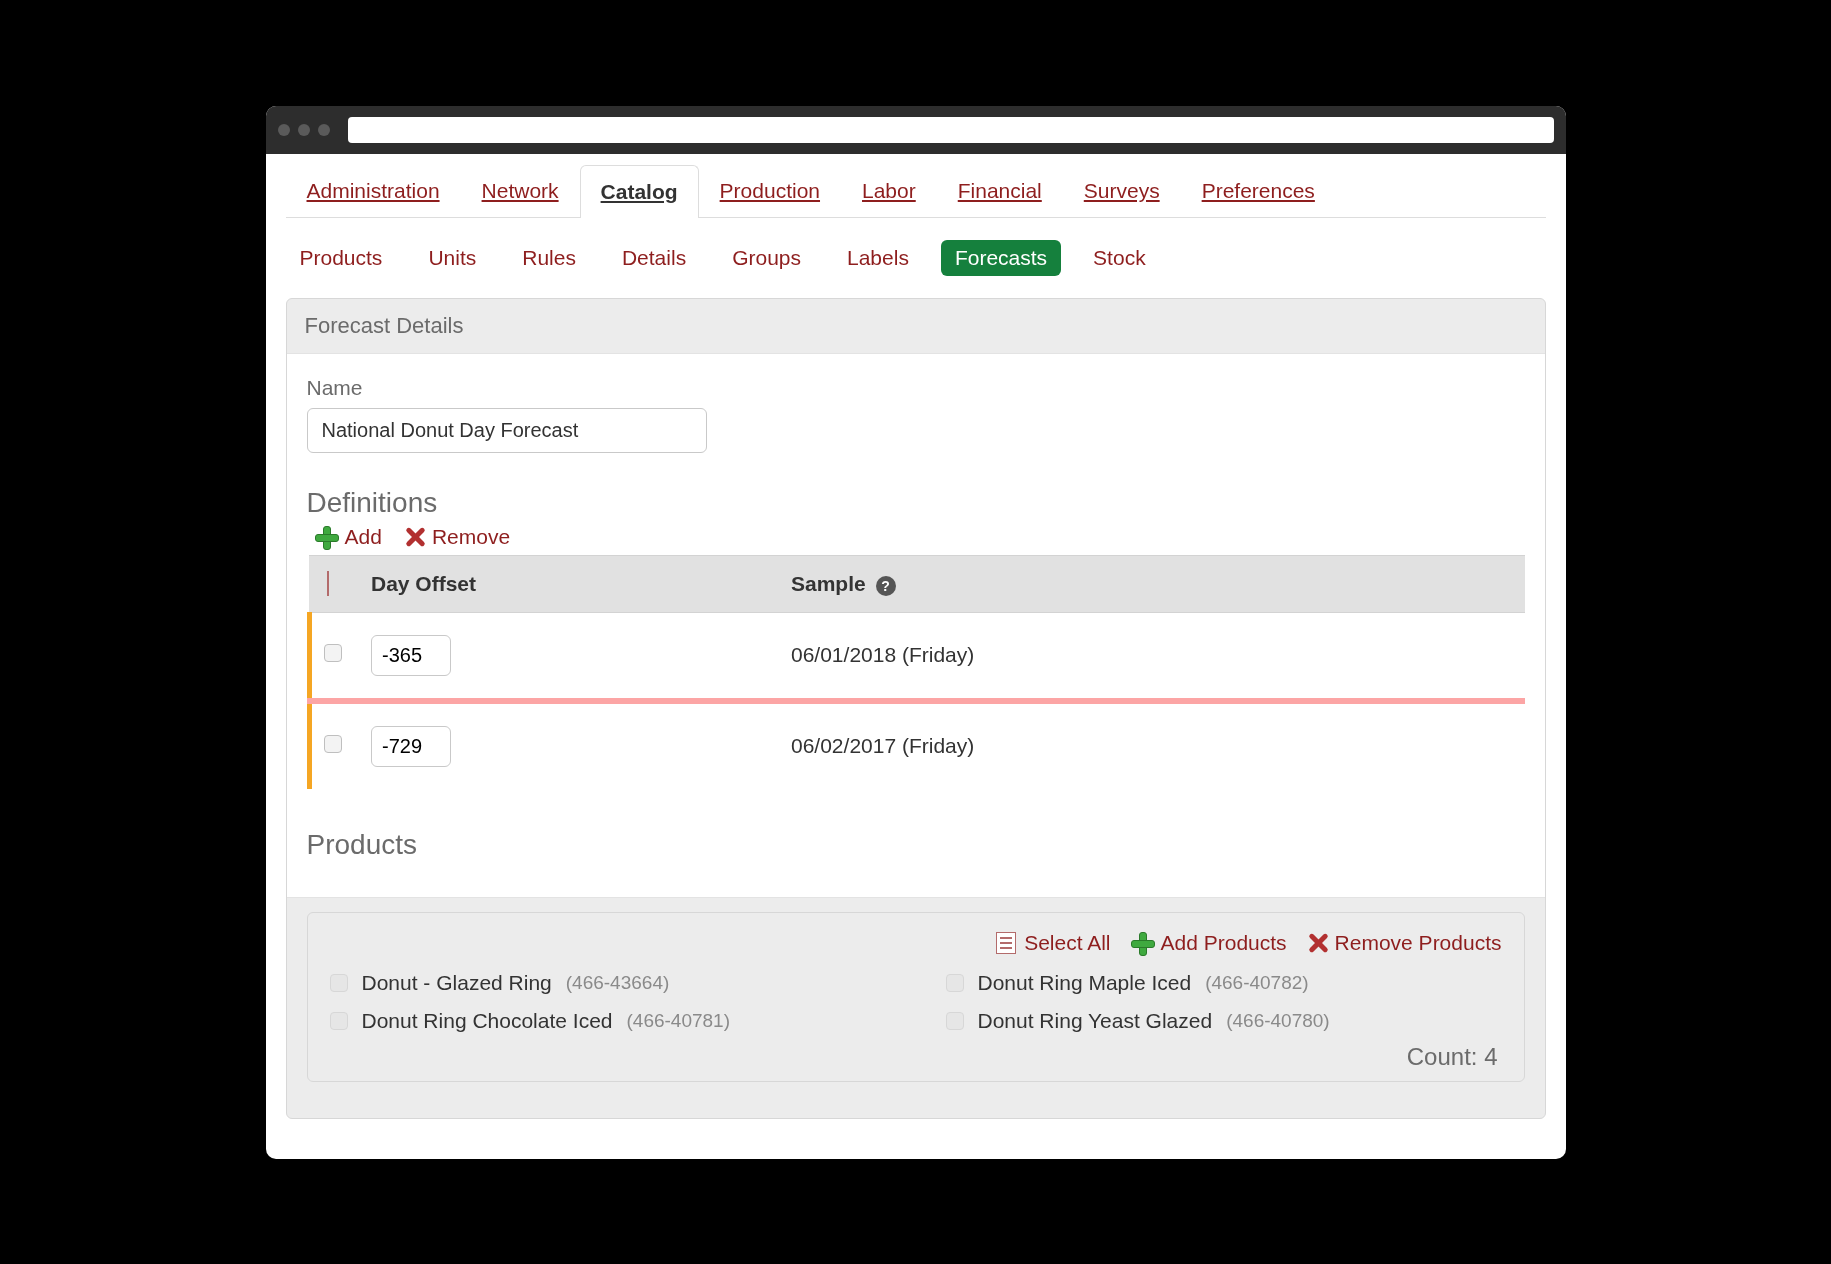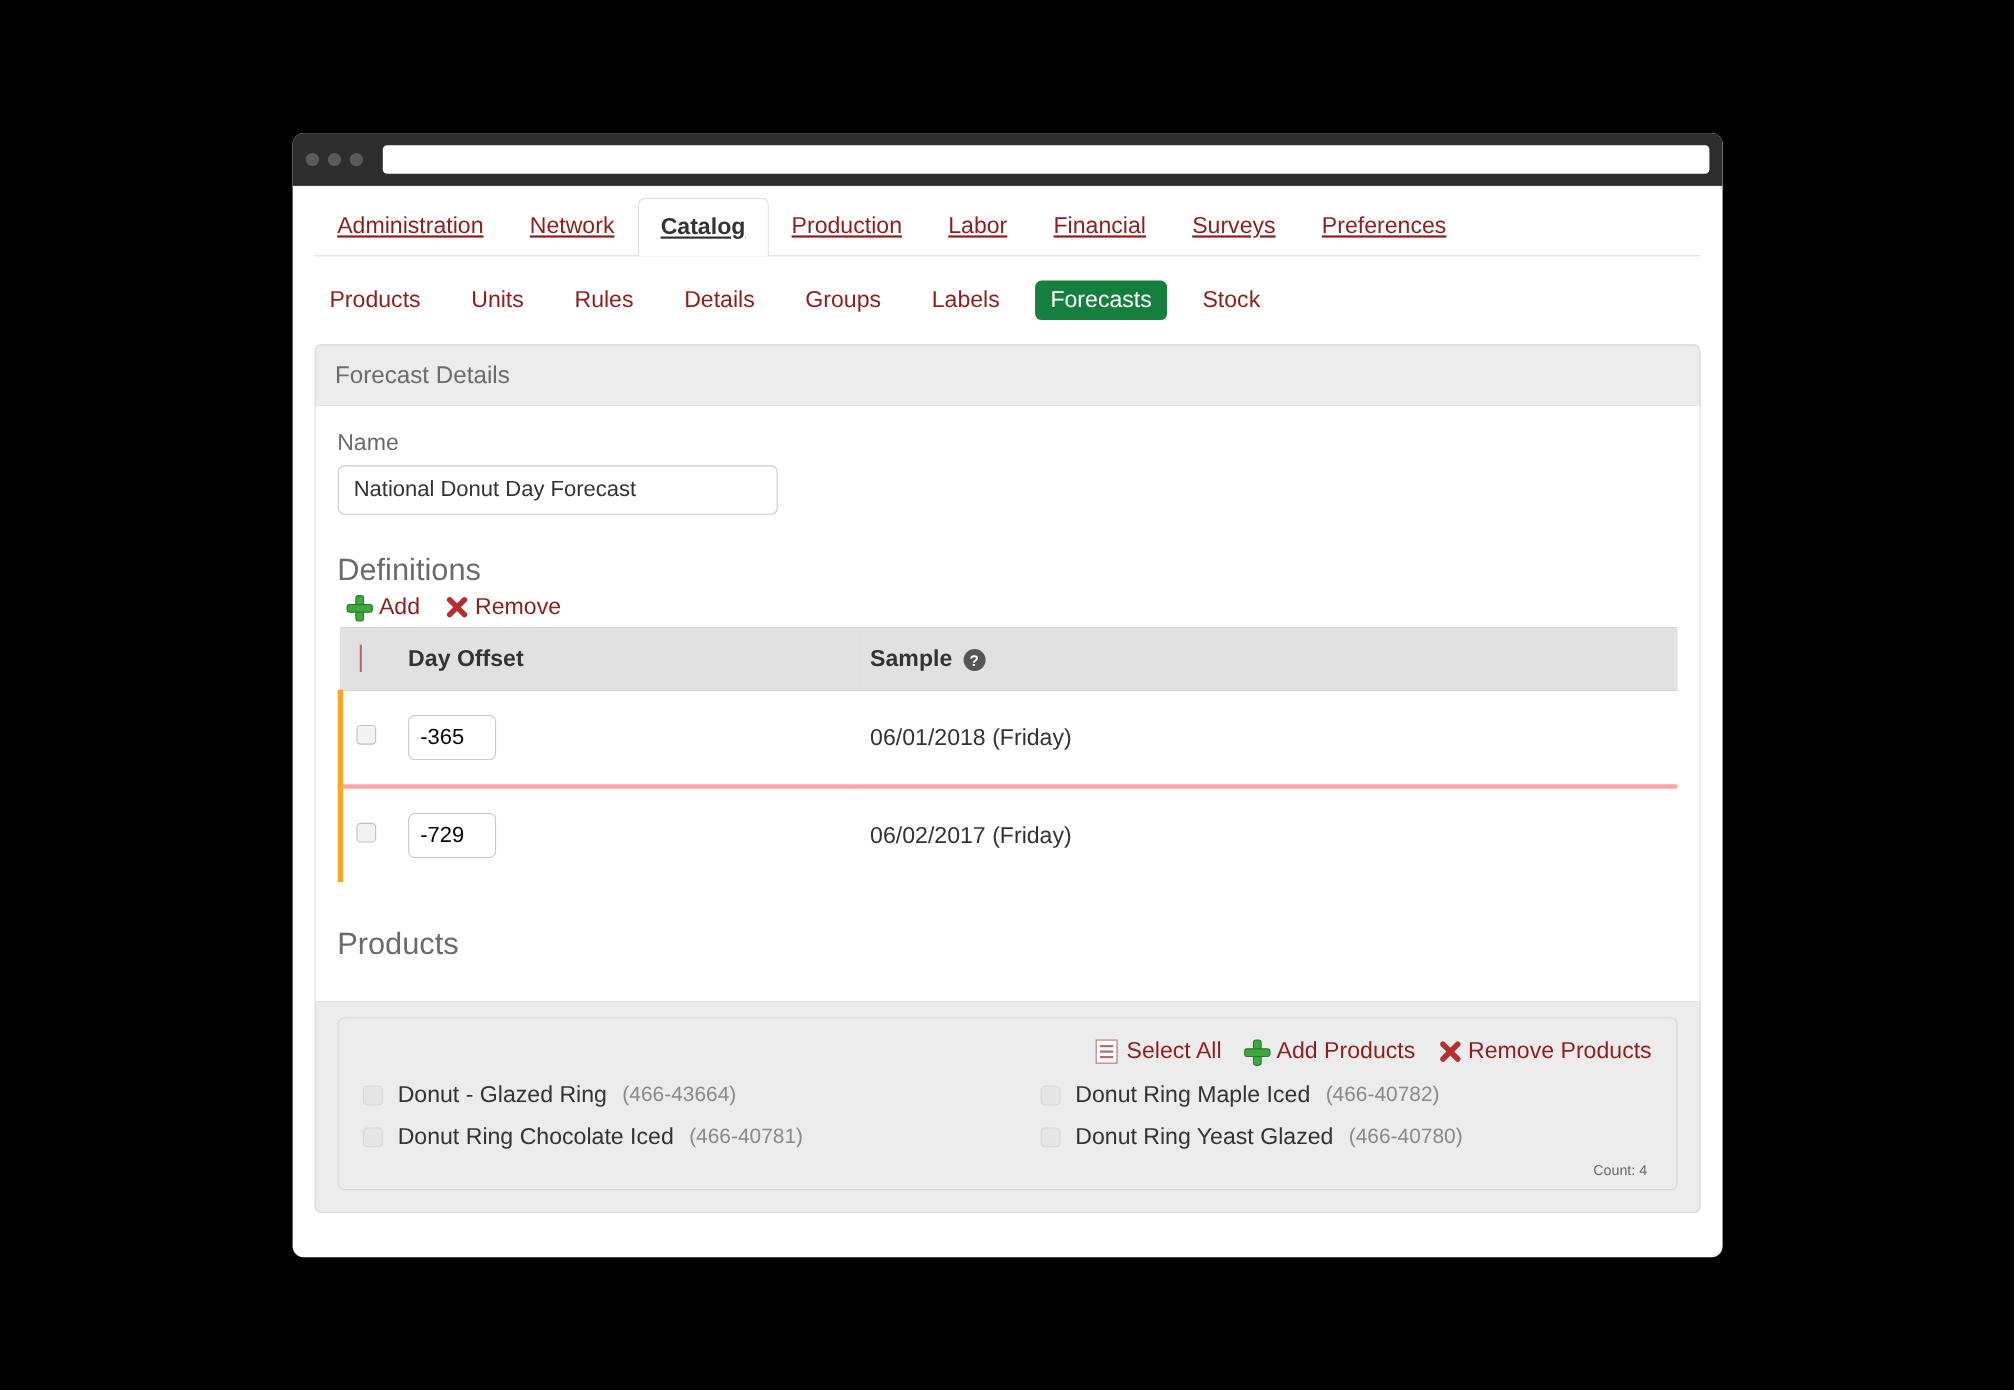--- a/index.html
+++ b/index.html
@@ -70,21 +70,21 @@
     border-radius:6px;
   }
   .sub-tabs .subtab.active {
     background:#15803d;
     color:#fff;
   }
   .panel {
     border:1px solid #d7d7d7;
     border-radius:6px;
     background:#ececec;
-    padding: 0 0 20px 0;
+    padding: 0 0 36px 0;
     margin-bottom:40px;
   }
   .panel-title {
     font-size:22px;
     color:#6b6b6b;
     padding:14px 18px;
   }
   .panel-body {
     background:#fff;
     margin:0;
@@ -160,21 +160,21 @@
     padding:16px 12px;
     font-size:21px;
     font-weight:700;
     color:#333;
   }
   .def-head th:first-child { width:50px; padding-left:18px;}
   .def-head th.offset-col { width:420px; }
   .def-rows { border-left:5px solid #f5a623; }
   .def-rows td {
     padding:22px 12px;
-    border-bottom:4px solid #fca5a5;
+    border-bottom:6px solid #fca5a5;
     font-size:21px;
     color:#333;
     vertical-align:middle;
   }
   .def-rows tr:last-child td { border-bottom:none; }
   .offset-input {
     border:1px solid #c9c9c9;
     border-radius:6px;
     padding:8px 10px;
     font-size:20px;
@@ -209,21 +209,21 @@
     grid-template-columns: 1fr 1fr;
     column-gap:60px;
     row-gap:14px;
   }
   .prod-item {
     display:flex; align-items:center; gap:14px;
     font-size:21px; color:#333;
   }
   .prod-item .chk { background:#e6e6e6; border-color:#d7d7d7;}
   .prod-code { color:#8a8a8a; font-size:19px; }
-  .count-row { text-align:right; color:#6b6b6b; font-size:13px; margin-top:10px; padding-right:4px;}
+  .count-row { text-align:right; color:#6b6b6b; font-size:24px; margin-top:10px; padding-right:4px;}
 </style>
 </head>
 <body>
 
 <div class="window">
   <div class="title-bar">
     <div class="traffic-lights">
       <div class="dot"></div>
       <div class="dot"></div>
       <div class="dot"></div>

